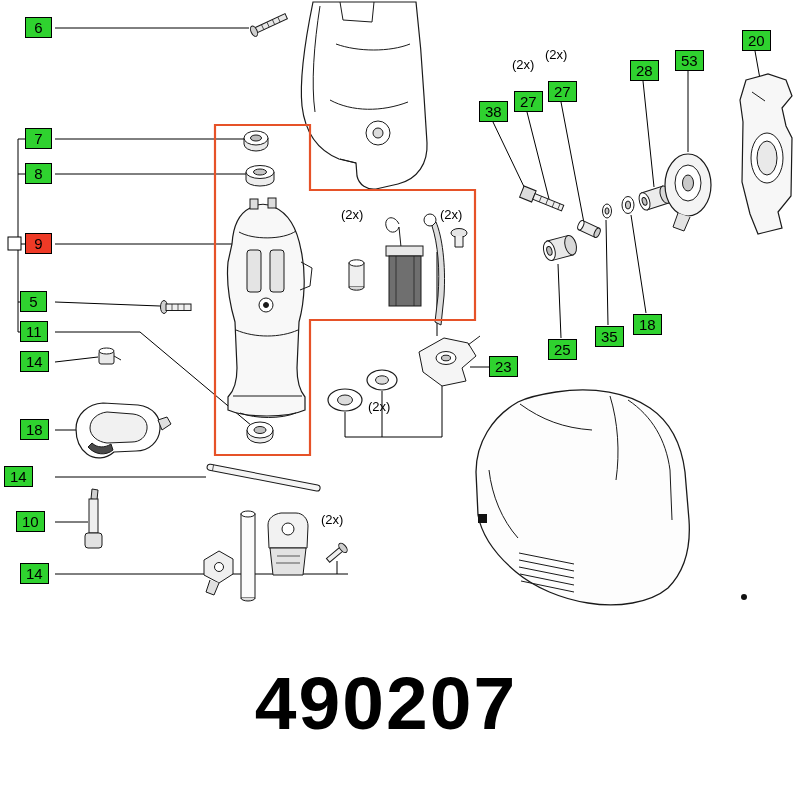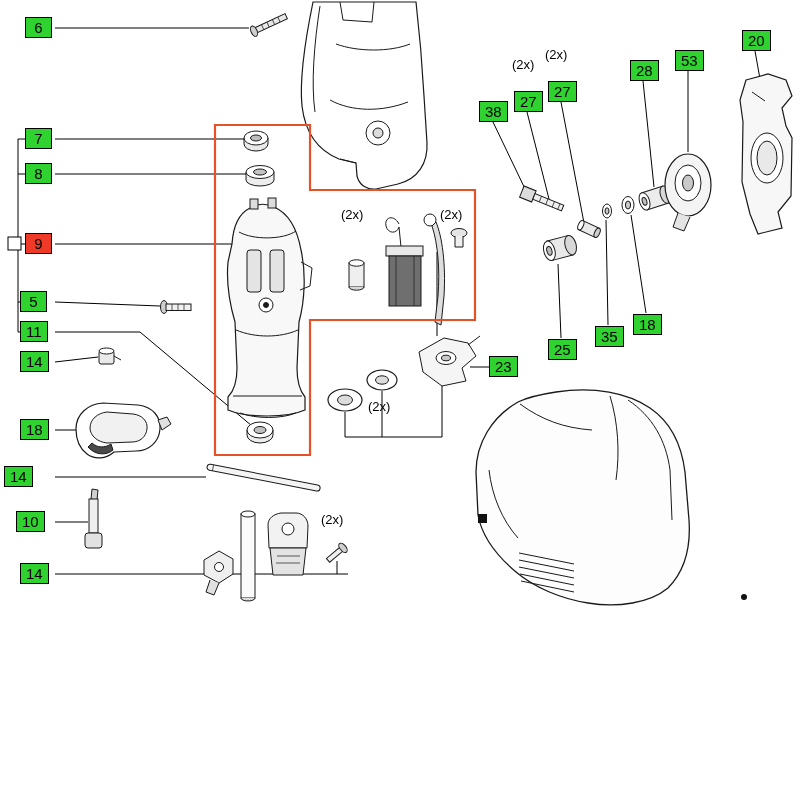--- a/index.html
+++ b/index.html
@@ -294,14 +294,15 @@
   <div class="label" style="left:595px;top:326px">35</div>
   <div class="label" style="left:633px;top:314px">18</div>
 
   <div class="qty" style="left:512px;top:58px">(2x)</div>
   <div class="qty" style="left:545px;top:48px">(2x)</div>
   <div class="qty" style="left:341px;top:208px">(2x)</div>
   <div class="qty" style="left:440px;top:208px">(2x)</div>
   <div class="qty" style="left:368px;top:400px">(2x)</div>
   <div class="qty" style="left:321px;top:513px">(2x)</div>
 
+  <div class="part-number">490207</div>
 
 </div>
 
 </body></html>

